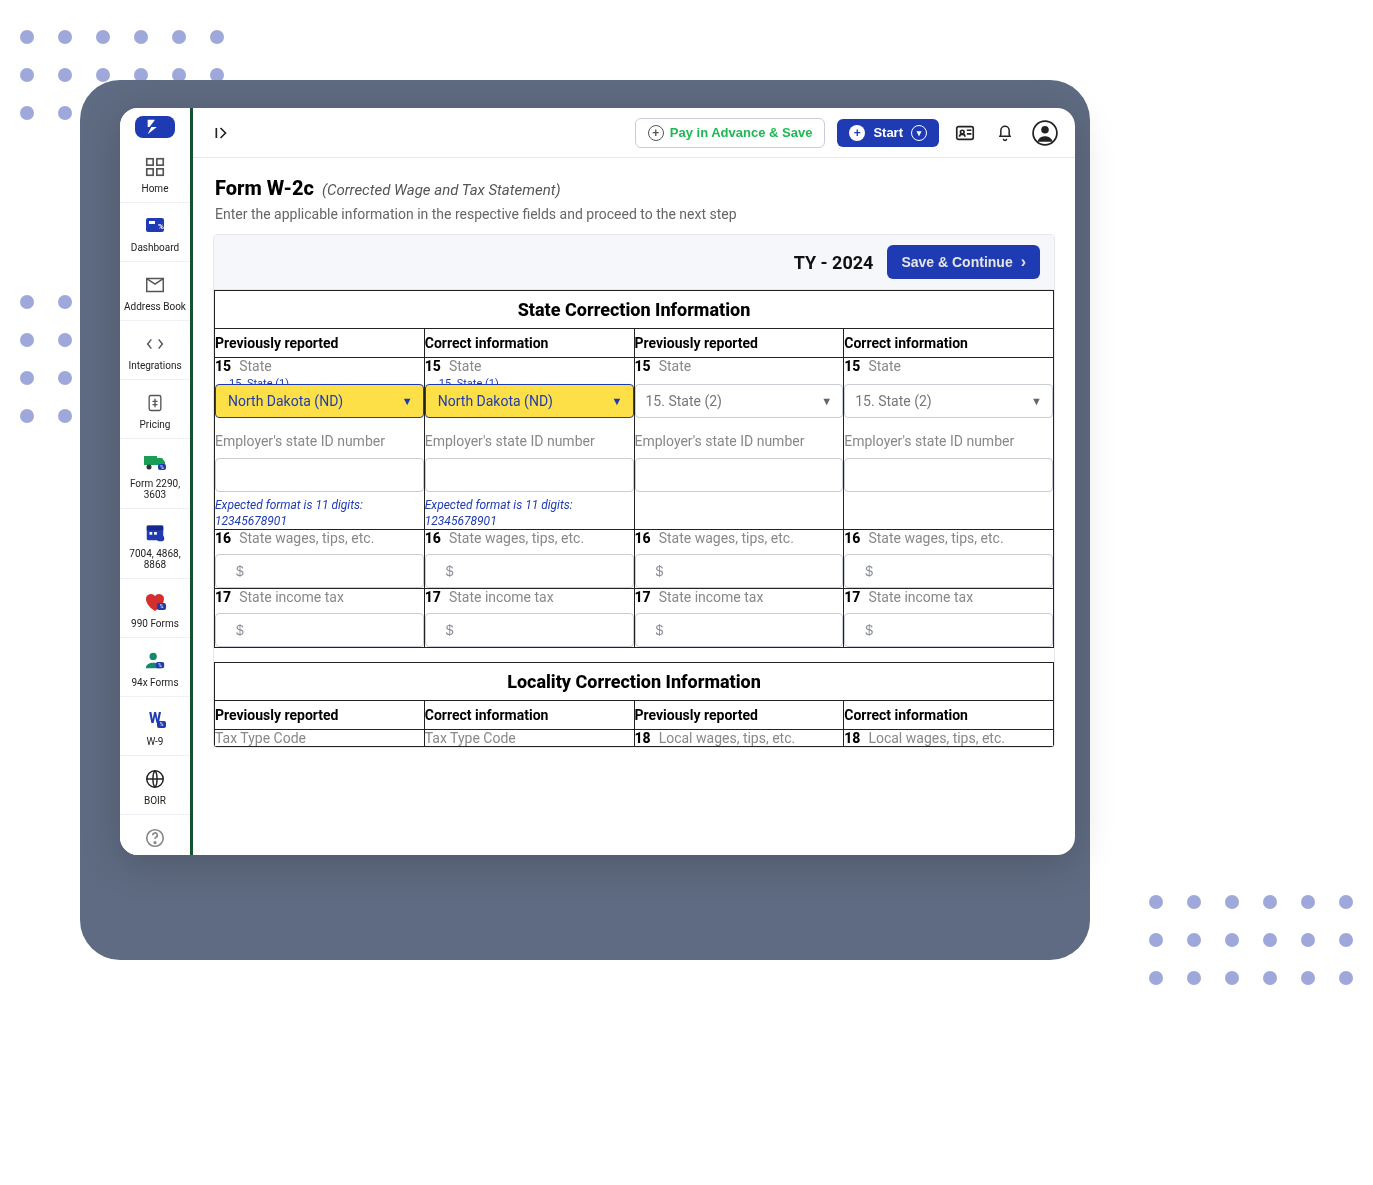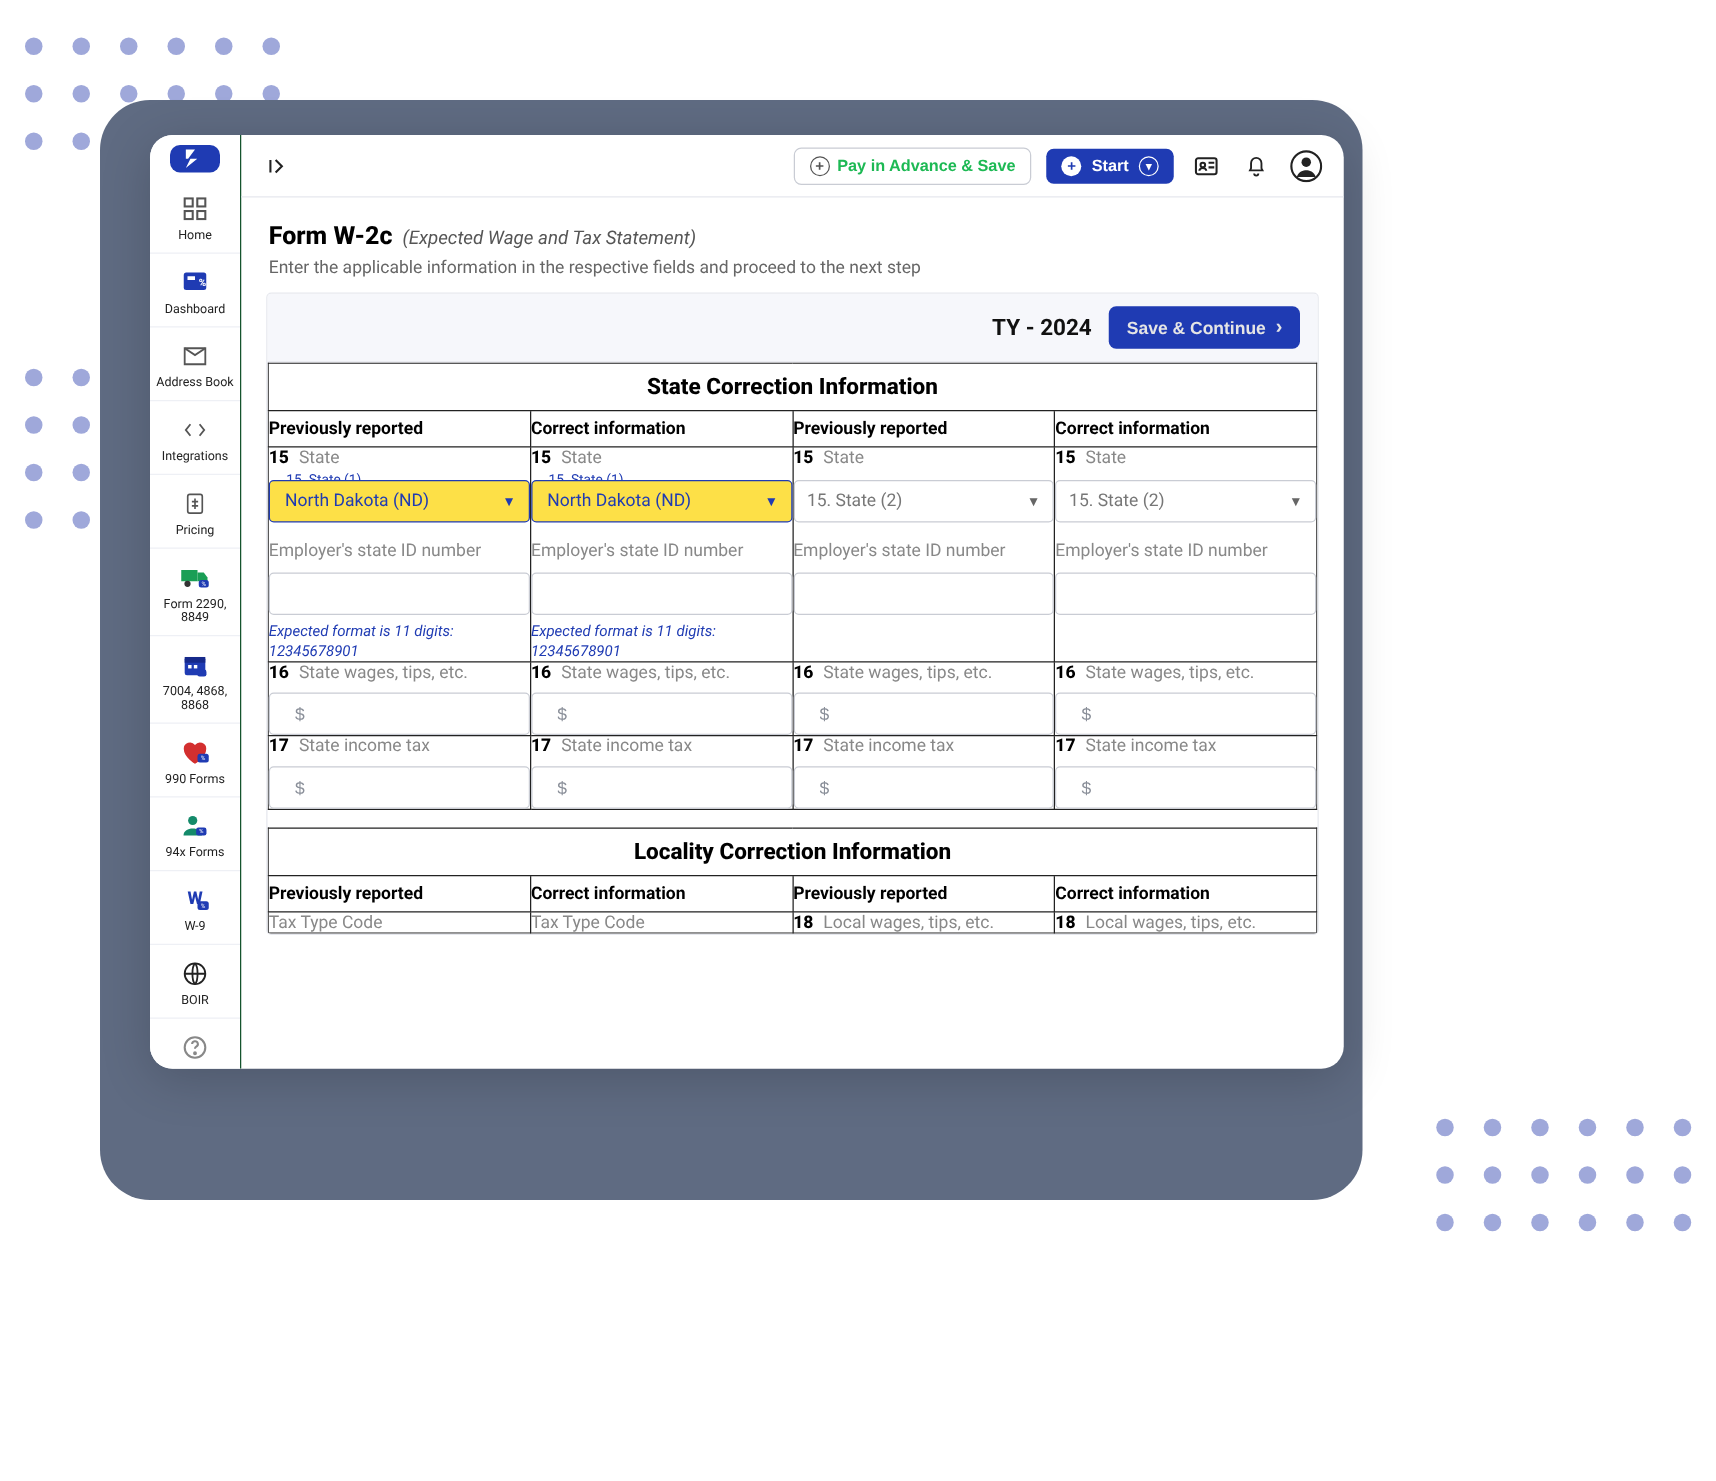--- a/index.html
+++ b/index.html
@@ -33,21 +33,21 @@
     background: #fff;
     border-radius: 18px;
     box-shadow: 0 8px 40px rgba(0,0,0,0.18);
     overflow: hidden;
     display: flex;
   }
 
   
   .sidebar {
     width: 73px;
-    border-right: 1px solid #14532d;
+    border-right: 3px solid #14532d;
     display: flex;
     flex-direction: column;
     align-items: center;
     padding-top: 8px;
     background: #fff;
     gap: 2px;
   }
   .logo-box {
     width: 40px; height: 40px;
     background: #1f3bb3;
@@ -283,21 +283,21 @@
       <span class="ic">
           <svg width="24" height="20" viewBox="0 0 24 20">
             <rect x="1" y="4" width="13" height="9" fill="#1a9e55"></rect>
             <path d="M14 6h5l3 4v3h-8z" fill="#1a9e55"></path>
             <circle cx="6" cy="15" r="2.5" fill="#333"></circle>
             <circle cx="18" cy="15" r="2.5" fill="#333"></circle>
             <rect x="15" y="12" width="8" height="6" rx="2" fill="#1f3bb3"></rect>
             <text x="19" y="16.5" font-size="5" fill="#fff" text-anchor="middle">%</text>
           </svg>
         </span>
-      <span class="lbl">Form 2290, 8849</span>
+      <span class="lbl">Form 2290, 3603</span>
     </div>
 
     <div class="nav-item">
       <span class="ic">
           <svg width="22" height="22" viewBox="0 0 24 24">
             <rect x="3" y="5" width="18" height="16" rx="2" fill="#1f3bb3"></rect>
             <rect x="3" y="5" width="18" height="5" fill="#16298a"></rect>
             <rect x="6" y="12" width="3" height="3" fill="#fff"></rect>
             <rect x="11" y="12" width="3" height="3" fill="#fff"></rect>
             <rect x="14" y="16" width="8" height="6" rx="2" fill="#1f3bb3"></rect>
@@ -396,21 +396,21 @@
         <svg width="26" height="26" viewBox="0 0 24 24">
             <circle cx="12" cy="12" r="11" fill="none" stroke="#222" stroke-width="1.6"></circle>
             <circle cx="12" cy="9" r="3.5" fill="#222"></circle>
             <path d="M5 20c1-4 5-5 7-5s6 1 7 5" fill="#222"></path>
           </svg>
       </span>
     </div>
 
     <div class="page-head">
       <h1>Form W-2c</h1>
-      <span class="sub">(Expected Wage and Tax Statement)</span>
+      <span class="sub">(Corrected Wage and Tax Statement)</span>
       <p>Enter the applicable information in the respective fields and proceed to the next step</p>
     </div>
 
     <div class="panel">
       <div class="panel-head">
         <span class="ty-label">TY - 2024</span>
         <button class="btn-save">
           <span>Save &amp; Continue</span>
           <span class="chev">›</span>
         </button>

